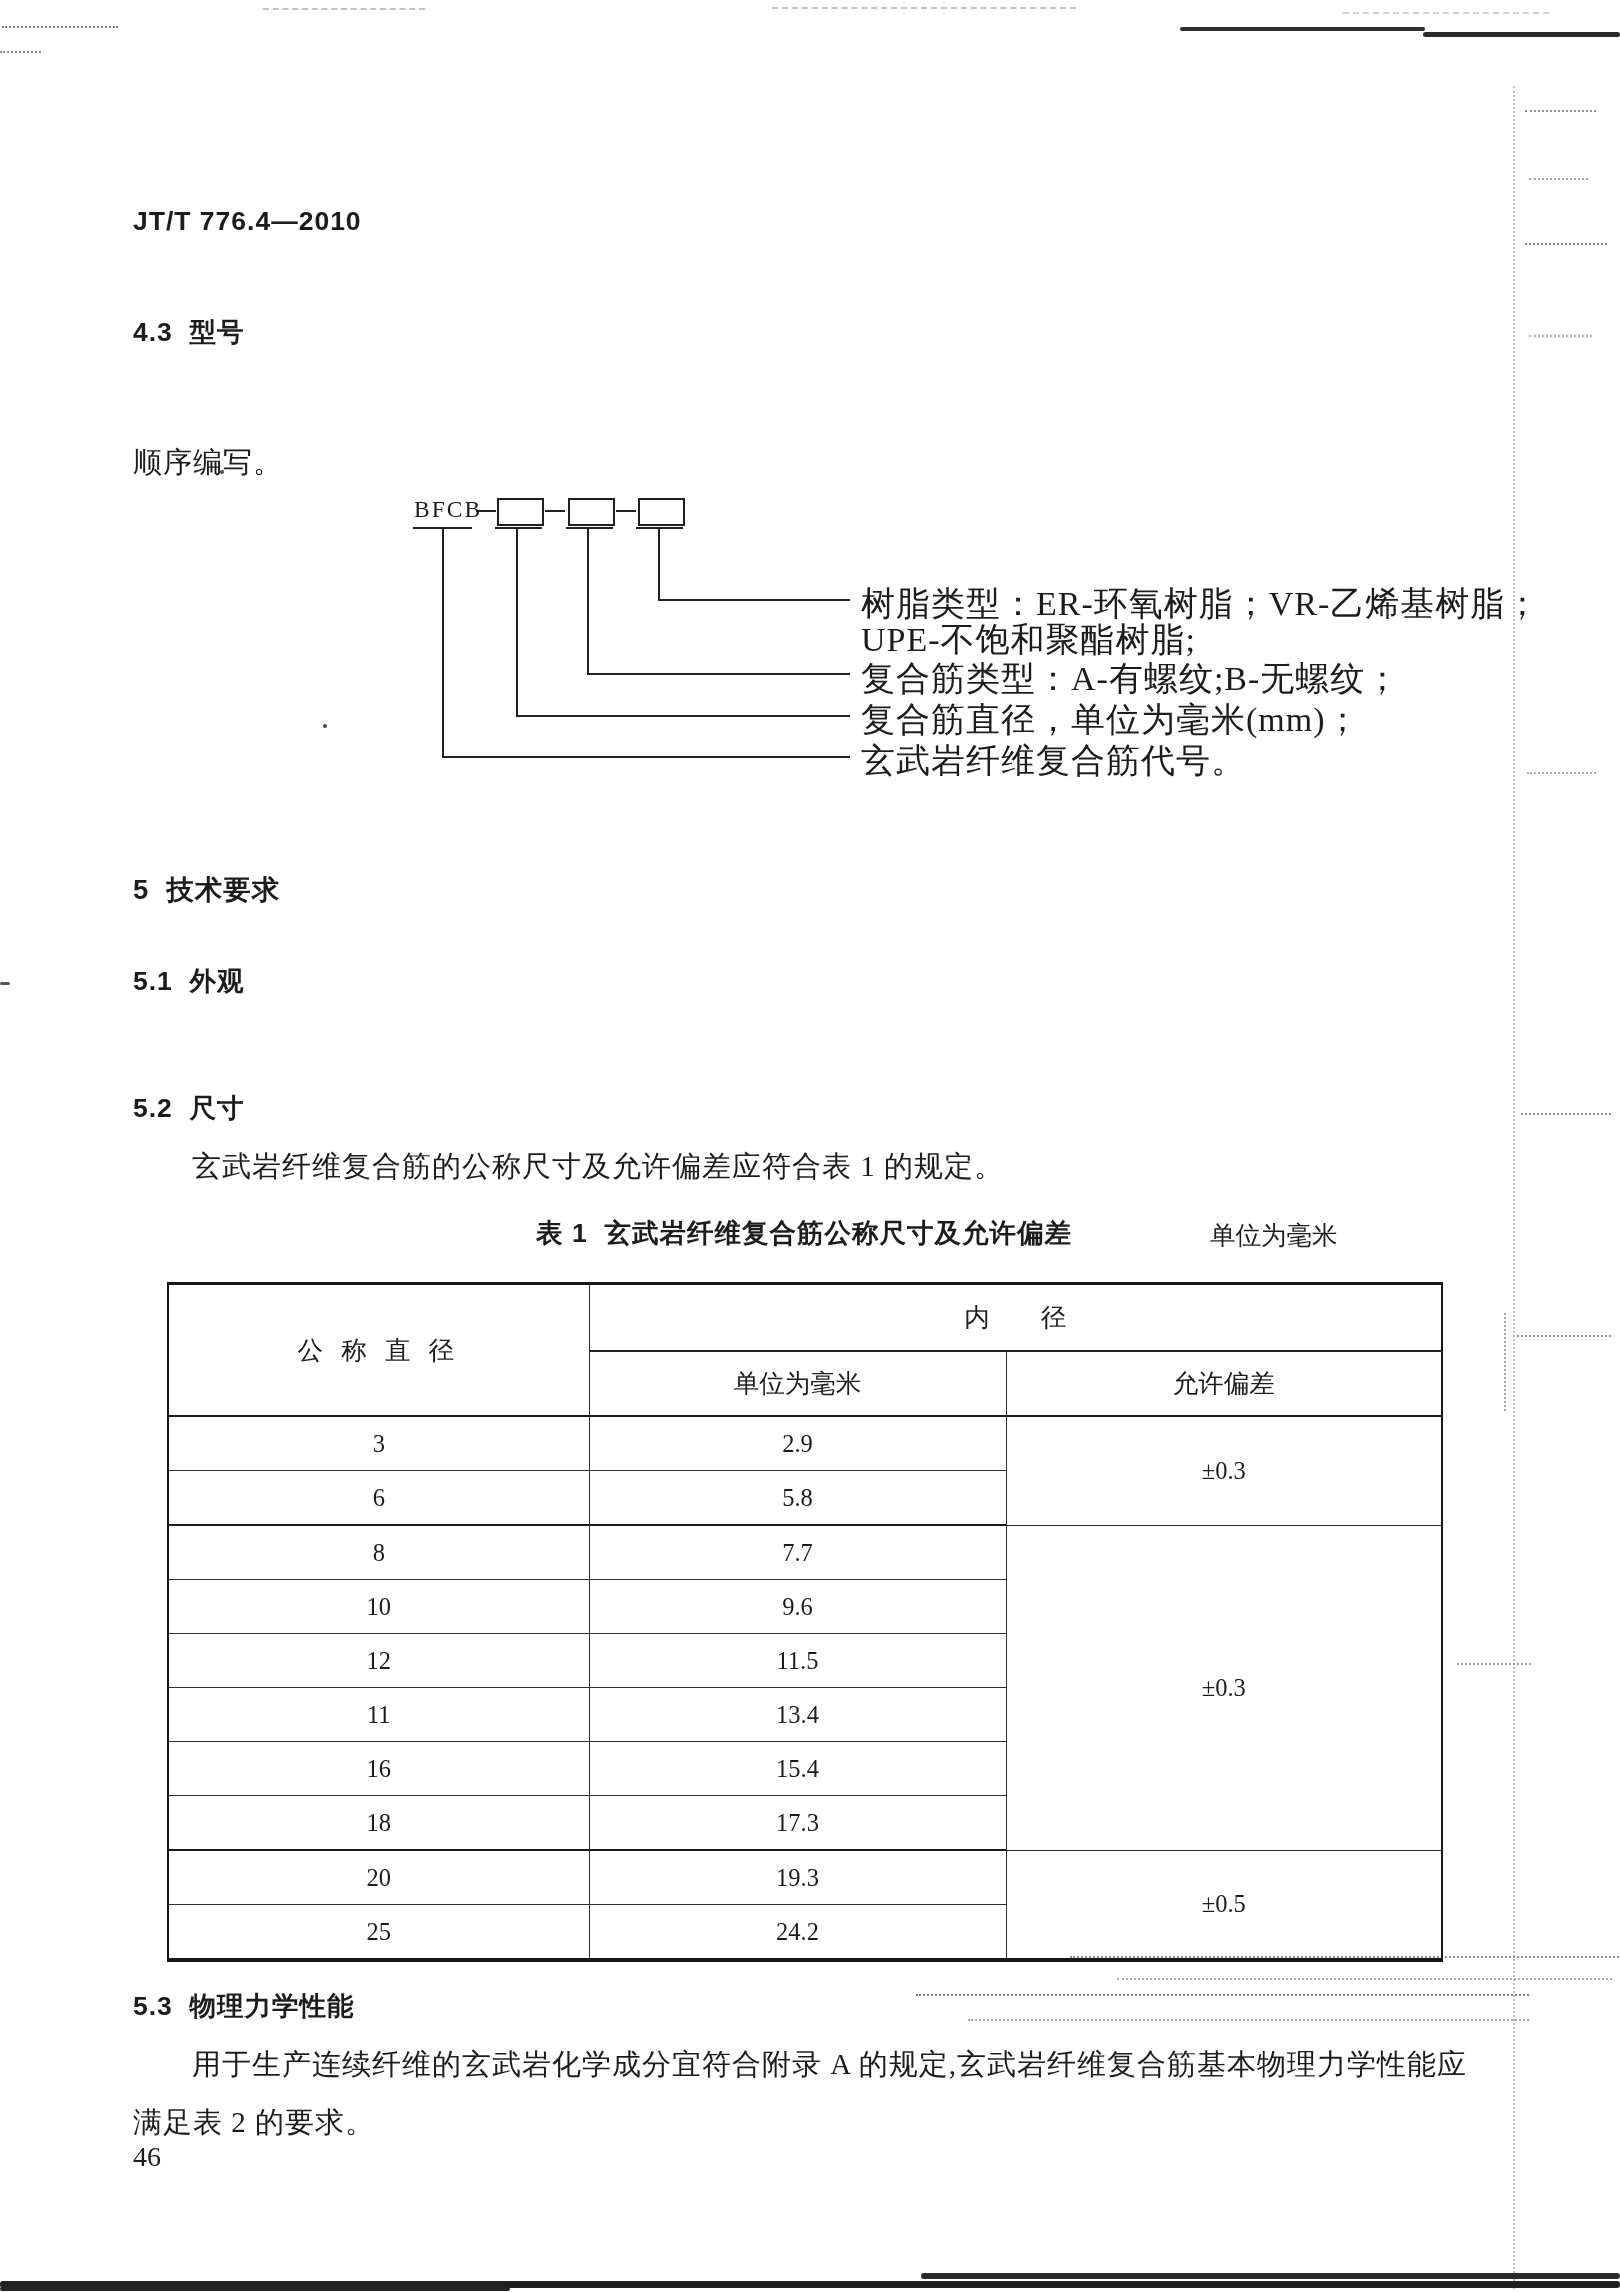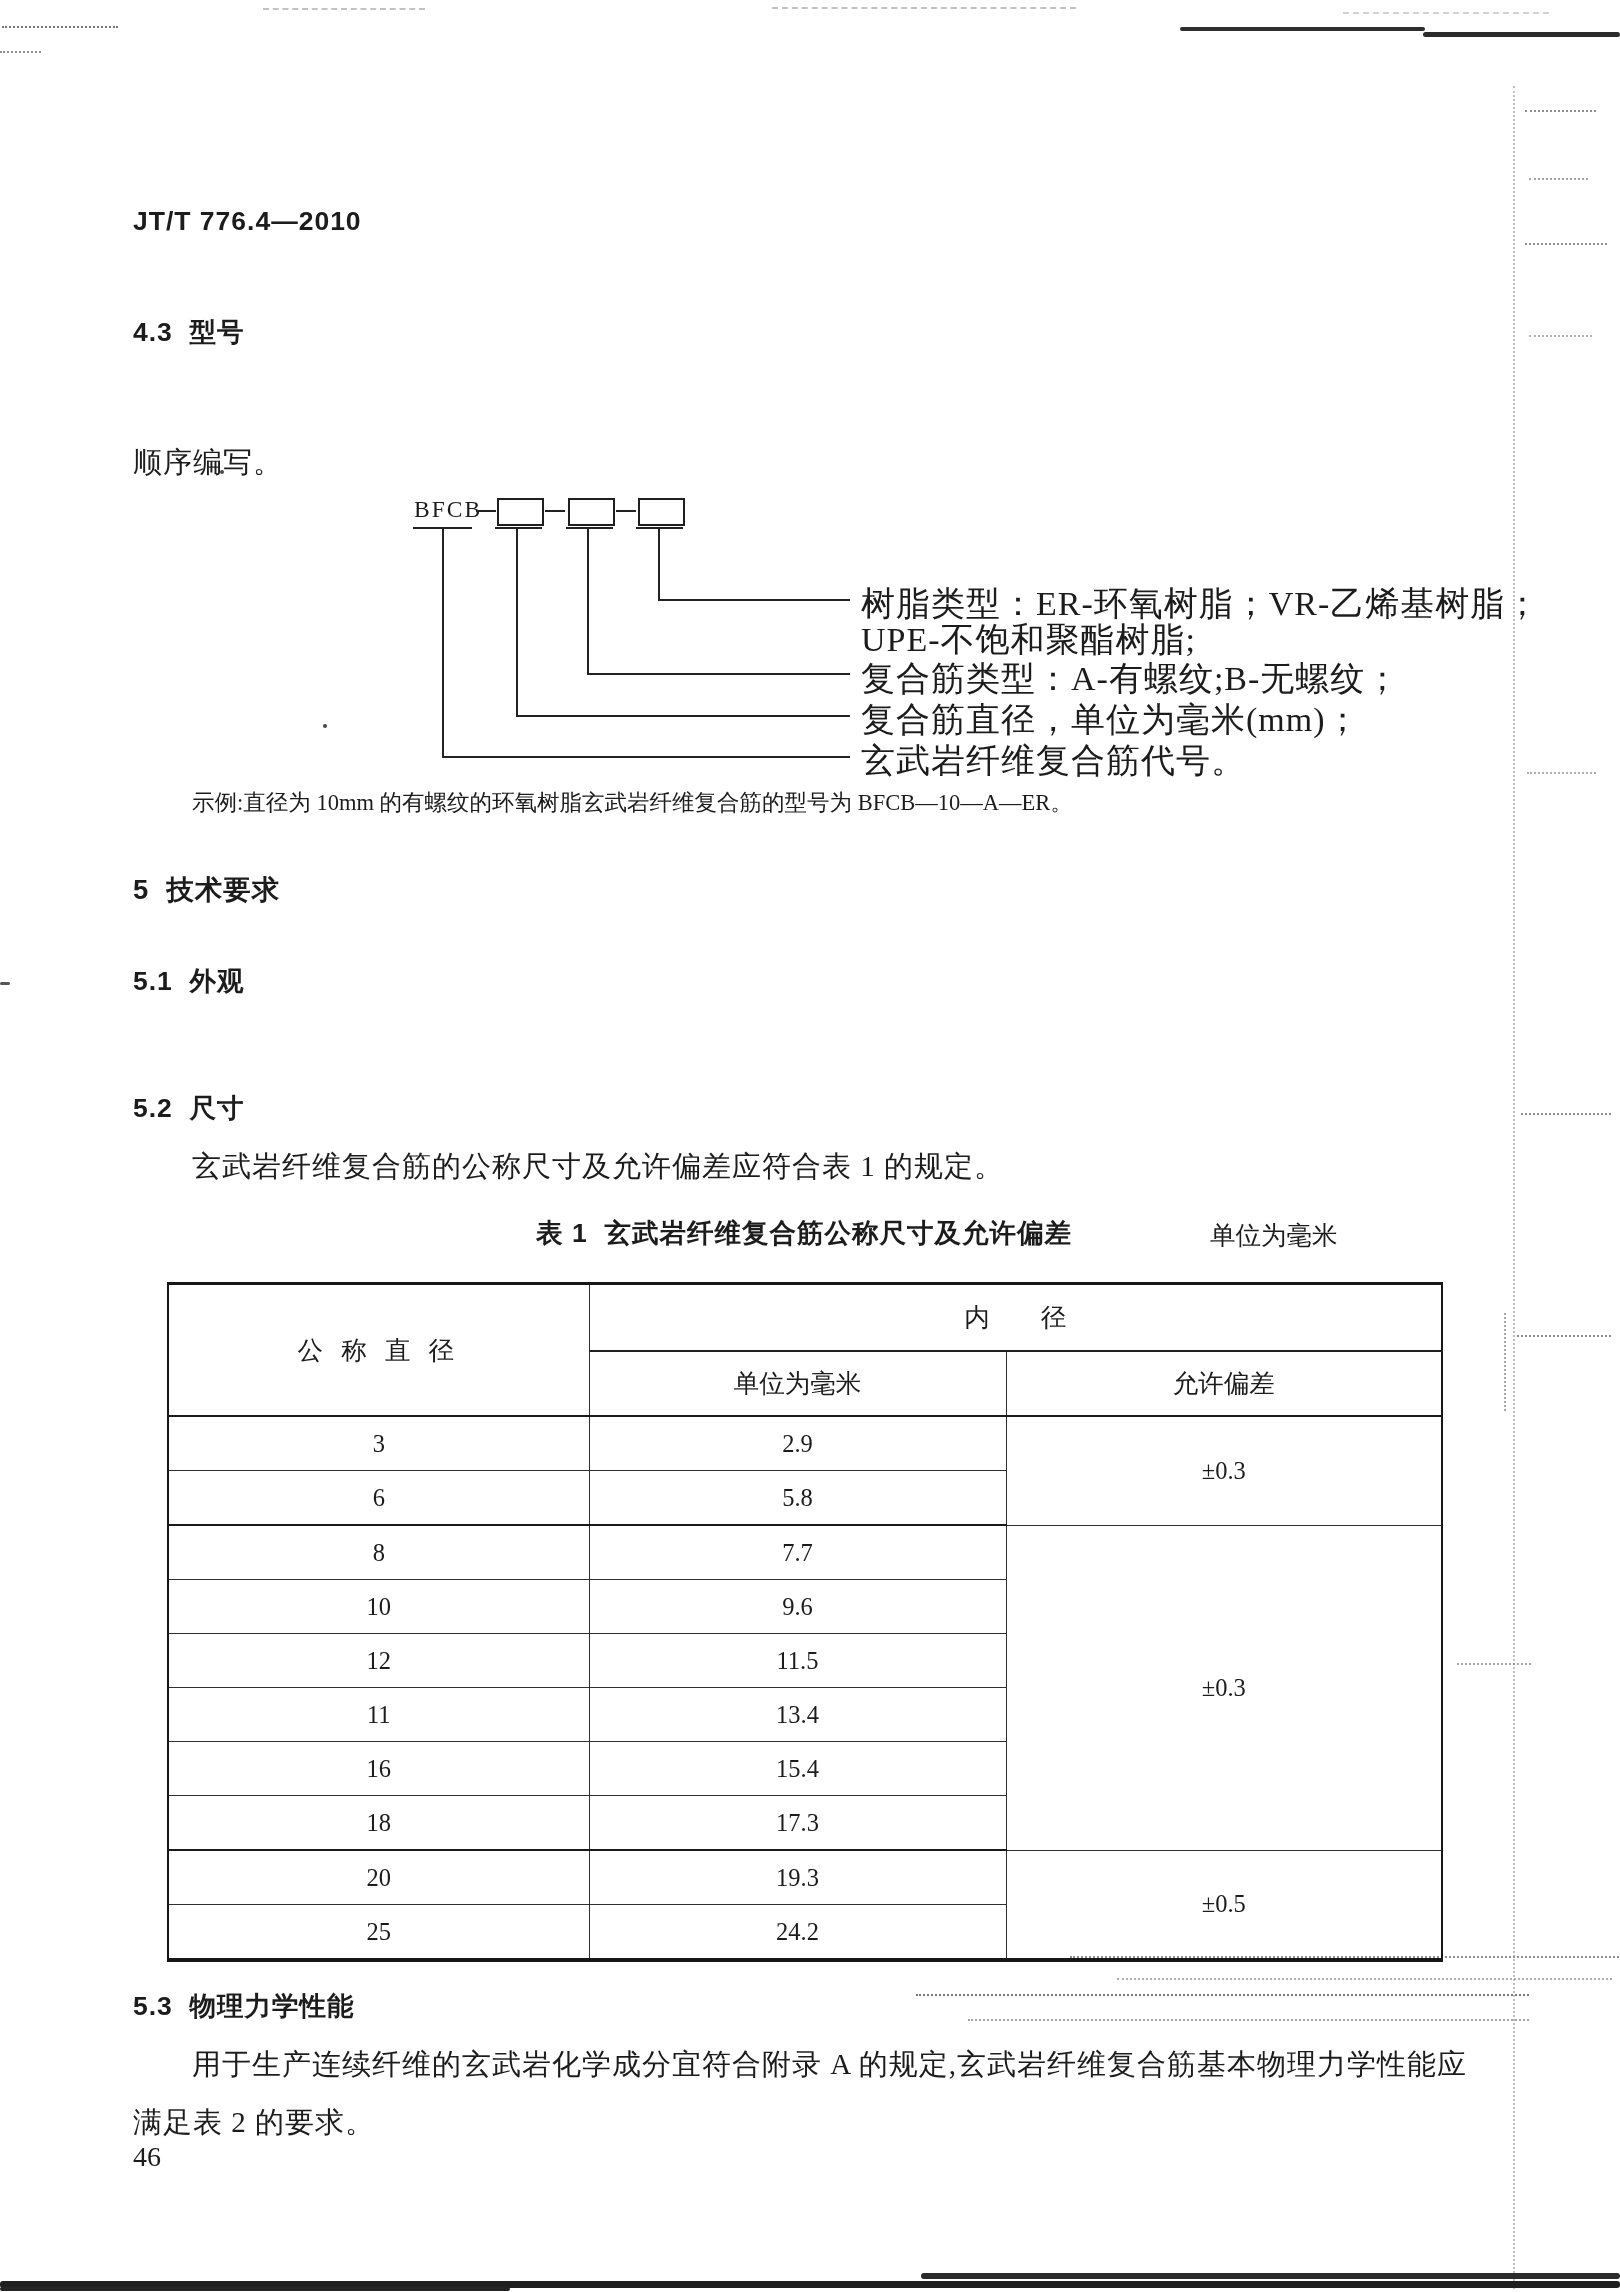--- a/index.html
+++ b/index.html
@@ -95,21 +95,20 @@
     <div class="line solid-t" style="left:516px;top:715px;width:334px;"></div>
     <div class="line solid-t" style="left:442px;top:756px;width:408px;"></div>
 
     <div class="abs dlabel" style="left:861px;top:581px;">树脂类型：ER-环氧树脂；VR-乙烯基树脂；</div>
     <div class="abs dlabel" style="left:861px;top:617px;">UPE-不饱和聚酯树脂;</div>
     <div class="abs dlabel" style="left:861px;top:656px;">复合筋类型：A-有螺纹;B-无螺纹；</div>
     <div class="abs dlabel" style="left:861px;top:697px;">复合筋直径，单位为毫米(mm)；</div>
     <div class="abs dlabel" style="left:861px;top:738px;">玄武岩纤维复合筋代号。</div>
   </div>
 
-  <div class="abs small-text" style="left:192px;top:787px;">示例:直径为 10mm 的有螺纹的环氧树脂玄武岩纤维复合筋的型号为 BFCB—10—A—ER。</div>
 
   <div class="abs h" style="left:133px;top:872px;font-size:27.4px;">5  技术要求</div>
 
   <div class="abs h" style="left:133px;top:963px;font-size:26.5px;">5.1  外观</div>
 
   <div class="abs h" style="left:133px;top:1090px;font-size:26.5px;">5.2  尺寸</div>
   <div class="abs body-text" style="left:192px;top:1147px;">玄武岩纤维复合筋的公称尺寸及允许偏差应符合表 1 的规定。</div>
 
   <div class="abs h" style="left:167px;top:1215px;width:1274px;text-align:center;font-size:26.5px;">表 1  玄武岩纤维复合筋公称尺寸及允许偏差</div>
   <div class="abs" style="left:1210px;top:1218px;font-size:25.5px;white-space:pre;">单位为毫米</div>

